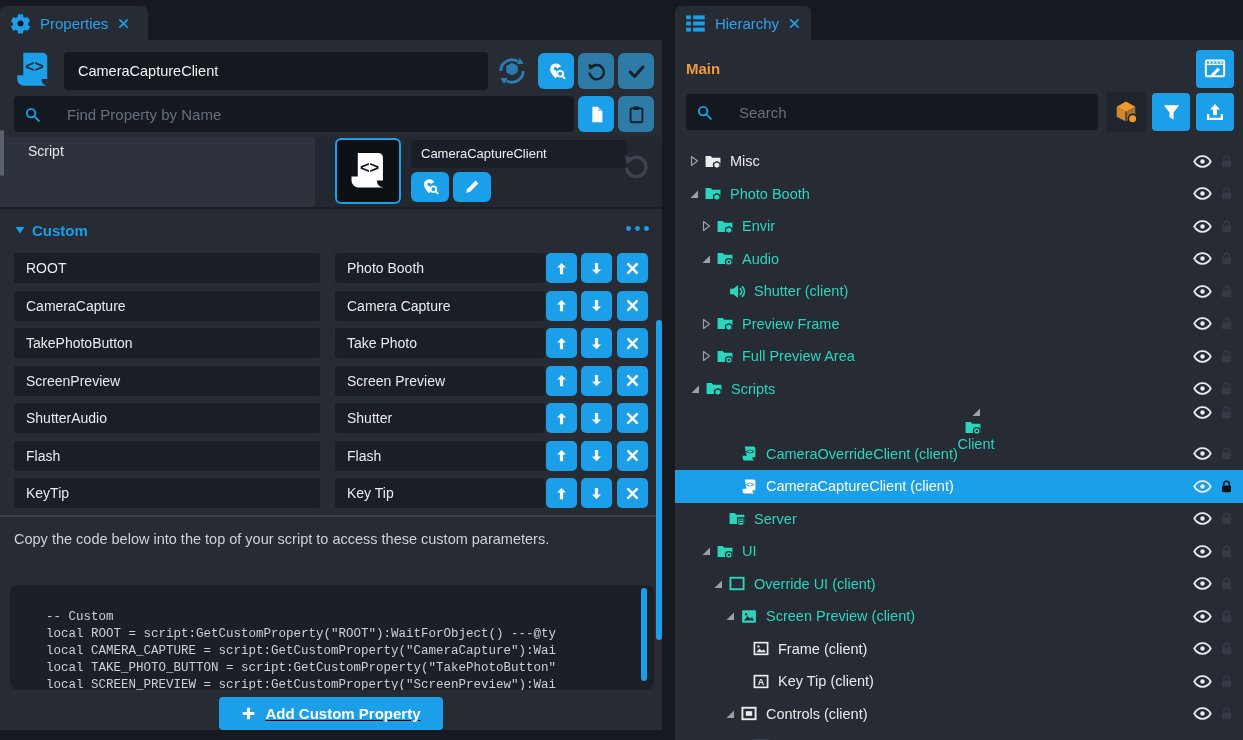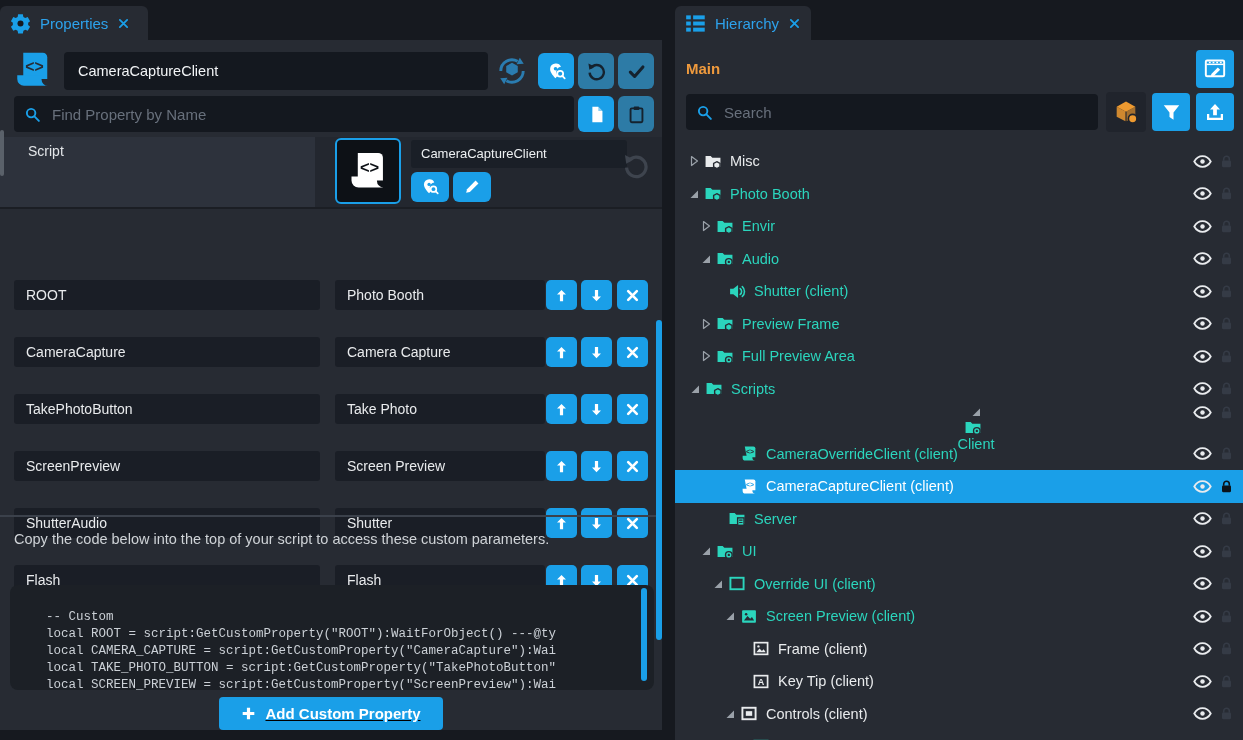--- a/index.html
+++ b/index.html
@@ -23,21 +23,21 @@
   input{border:none;outline:none;font-family:inherit;}
   .sqbtn{position:absolute;width:36px;height:36px;border-radius:6px;}
   .sqbtn.accent{background:#1a9fe8;color:#fff;--ib:#1a9fe8;}
   .sqbtn.teal{background:#2d7ba6;color:#15222e;--ib:#2d7ba6;}
   .sqbtn .i{width:19px;height:19px;}
   
   .bigscript{position:absolute;left:12px;top:9px;width:42px;height:42px;color:#1a9fe8;--ib:#272b33;}
   .namefield{position:absolute;left:64px;top:12px;width:424px;height:38px;background:#14181f;
     border-radius:4px;color:#f2f4f6;font-size:14.5px;padding:0 14px;}
   .networkicon{position:absolute;left:495px;top:14px;width:34px;height:34px;color:#2a7cb0;}
-  .searchfield{position:absolute;height:36px;background:#14181f;border-radius:4px;display:flex;align-items:center;padding:0 10px;gap:9px;}
+  .searchfield{position:absolute;height:36px;background:#14181f;border-radius:4px;display:flex;align-items:center;padding:0 10px;gap:24px;}
   .searchfield .si{width:17px;height:17px;color:#1a9fe8;flex:none;}
   .searchfield input{flex:1;background:transparent;color:#e8eaec;font-size:15px;min-width:0;}
   .searchfield input::placeholder{color:#68707c;}
   .findfield{left:14px;top:56px;width:560px;}
   
   .scriptrow{position:absolute;left:0;right:0;top:97px;height:72px;border-bottom:2px solid #1b1e24;}
   .scriptleft{position:absolute;left:0;top:0;width:315px;height:100%;background:#2d323c;
     color:#e3e6e9;font-size:14px;padding:6px 0 0 28px;}
   .scriptright{position:absolute;left:315px;right:0;top:0;height:100%;background:#23272f;}
   .thumb{position:absolute;left:20px;top:1px;width:66px;height:66px;background:#0d1116;
@@ -47,21 +47,21 @@
     color:#edf0f2;font-size:13px;line-height:28px;padding-left:10px;}
   .srbtn{position:absolute;width:38px;height:30px;border-radius:6px;background:#1a9fe8;color:#fff;--ib:#1a9fe8;}
   .srbtn .i{width:18px;height:18px;}
   .disabledundo{position:absolute;left:308px;top:16px;width:26px;height:26px;color:#3e444e;}
   
   .customheader{position:absolute;left:0;right:0;top:175px;height:30px;display:flex;align-items:center;padding-left:14px;}
   .caret{width:12px;height:12px;color:#1a9fe8;}
   .ctitle{margin-left:6px;color:#1a9fe8;font-size:15px;font-weight:bold;}
   .dots{position:absolute;right:11px;top:9px;width:27px;height:9px;color:#1a9fe8;}
   #custom-rows{position:absolute;left:0;right:0;top:213px;}
-  .crow{position:relative;height:30px;margin-bottom:7.5px;margin-top:27px;}
+  .crow{position:relative;height:30px;margin-bottom:7.5px;}
   .crow input{position:absolute;height:30px;background:#1a1e26;border-radius:3px;color:#e9ebed;font-size:14px;padding:0 12px;}
   .cname{left:14px;width:306px;}
   .cvalue{left:335px;width:210px;}
   .rbtn{position:absolute;width:31px;height:30px;border-radius:5px;background:#1a9fe8;color:#fff;}
   .rbtn .i{width:15px;height:15px;}
   .bup{left:546px;}.bdown{left:581px;}.bx{left:617px;}
   .divider{position:absolute;left:0;right:0;top:475px;height:2px;background:#3b414b;}
   .helptext{position:absolute;left:14px;top:489px;width:632px;margin:0;color:#cfd3d7;font-size:14.5px;line-height:20px;}
   .codeblock{position:absolute;left:10px;top:545px;width:644px;height:105px;background:#1c2026;border-radius:8px;overflow:hidden;}
   .codeblock pre{margin:0;padding:24px 0 0 36px;font-family:"Liberation Mono","DejaVu Sans Mono",monospace;
@@ -217,20 +217,35 @@
           </button>
         <span class="i disabledundo">
             <svg viewBox="0 0 16 16">
               <path d="M3.2 5.2A6 6 0 1 1 2.2 9" fill="none" stroke="currentColor" stroke-width="2"></path>
               <path fill="currentColor" d="M1.2 1.2 2 6.6 6.6 4Z"></path>
             </svg>
           </span>
       </div>
     </div>
 
+    <div class="customheader">
+      <span class="i caret">
+          <svg viewBox="0 0 12 12">
+            <path fill="currentColor" d="M1.5 3h9L6 9.5Z"></path>
+          </svg>
+        </span>
+      <span class="ctitle">Custom</span>
+      <span class="i dots">
+          <svg viewBox="0 0 24 8">
+            <circle cx="4" cy="4" r="2.2" fill="currentColor"></circle>
+            <circle cx="12" cy="4" r="2.2" fill="currentColor"></circle>
+            <circle cx="20" cy="4" r="2.2" fill="currentColor"></circle>
+          </svg>
+        </span>
+    </div>
 
     <div id="custom-rows">
         <div class="crow">
           <input class="cname" value="ROOT" style="">
           <input class="cvalue" value="Photo Booth" style="">
           <button class="rbtn bup">
             <span class="i">
               <svg viewBox="0 0 16 16">
                 <path fill="currentColor" d="M8 2 12.8 7H9.7v7H6.3V7H3.2Z"></path>
               </svg>

